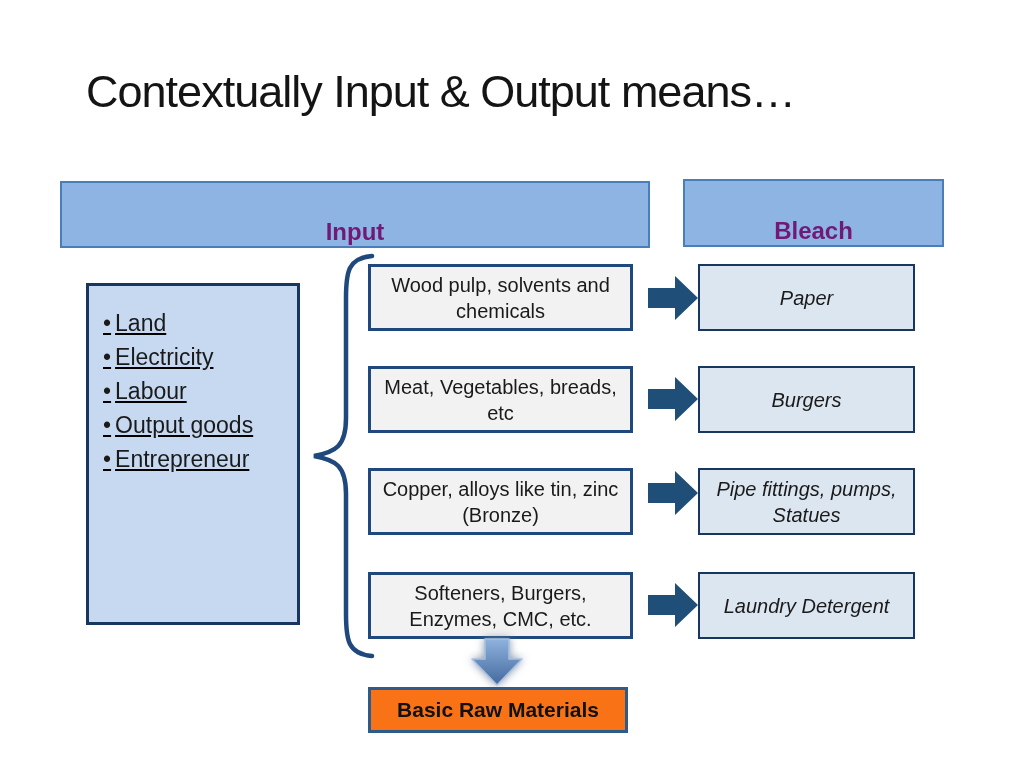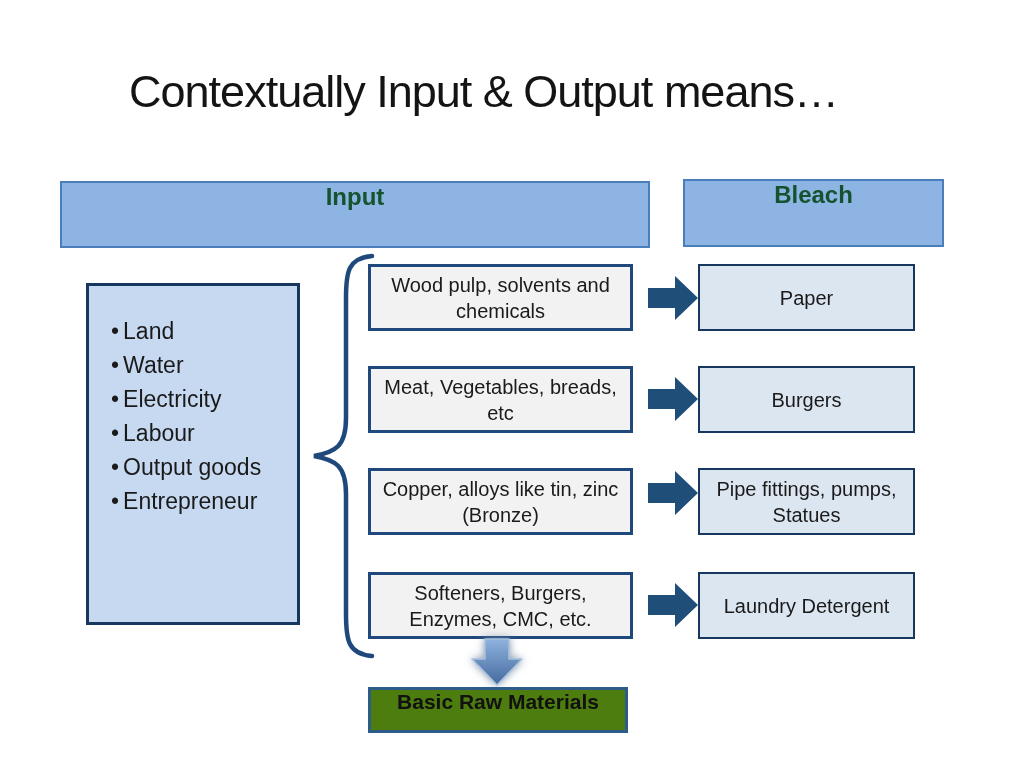--- a/index.html
+++ b/index.html
@@ -13,43 +13,42 @@
   .abs{position:absolute;}
 
   
   #title{
     top:66px;left:0;width:881px;
     text-align:center;
     font-size:45px;
     letter-spacing:-1px;
     color:#141414;
     font-weight:400;
-    padding-left:43px;
   }
 
   
   .col-header{
     background:#8EB4E3;
     border:2px solid #4A7EBB;
-    display:flex;align-items:flex-start;justify-content:center;
-    font-weight:bold;font-size:24px;color:#14532d;
+    display:flex;align-items:flex-end;justify-content:center;
+    font-weight:bold;font-size:24px;color:#701a75;
     box-sizing:border-box;
   }
   #input-header{left:60px;top:181px;width:590px;height:67px;}
   #output-header{left:683px;top:179px;width:261px;height:68px;}
 
   
   #factors-panel{
     left:86px;top:283px;width:214px;height:342px;
     background:#C6D9F1;
     border:3px solid #17375E;
     box-sizing:border-box;
     padding:16px 6px 0 10px;
   }
-  #factors-panel ul{margin:12px;padding:0;list-style:none;}
+  #factors-panel ul{margin:4px;padding:0;list-style:none;text-decoration:underline;}
   #factors-panel li{
     font-size:23px;line-height:34px;color:#1a1a1a;
     padding-left:16px;text-indent:-16px;
   }
   #factors-panel li::before{content:"\2022";margin-right:4px;}
 
   
   #brace{left:306px;top:250px;}
 
   
@@ -64,61 +63,61 @@
   }
   
   .out-box{
     left:698px;width:217px;height:67px;
     background:#DCE6F1;
     border:2.5px solid #17375E;
     box-sizing:border-box;
     display:flex;align-items:center;justify-content:center;
     text-align:center;font-size:20px;line-height:1.3;color:#1a1a1a;
     padding:10px 12px;
+    font-style:italic;
   }
   .row1{top:264px;} .row2{top:366px;} .row3{top:460px;margin-top:8px;} .row4{top:572px;}
 
   
   .right-arrow{left:648px;width:50px;height:50px;}
   .arr1{top:273px;} .arr2{top:374px;} .arr3{top:468px;} .arr4{top:580px;}
 
   
   #down-arrow{
     left:462px;top:637px;width:70px;height:52px;
     filter:drop-shadow(0 0 4px rgba(110,130,160,0.85));
   }
 
   
   #basic-box{
     left:368px;top:687px;width:260px;height:46px;
-    background:#4d7c0f;
+    background:#f97316;
     border:3px solid #2E5C8A;
     box-sizing:border-box;
-    display:flex;align-items:flex-start;justify-content:center;
+    display:flex;align-items:center;justify-content:center;
     font-weight:bold;font-size:21px;color:#111;
   }
 </style>
 </head>
 <body>
 
 <div id="slide">
 
   <div id="title" class="abs">Contextually Input &amp; Output means…</div>
 
   <div id="input-header" class="abs col-header">
     <span>Input</span>
   </div>
   <div id="output-header" class="abs col-header">
     <span>Bleach</span>
   </div>
 
   <div id="factors-panel" class="abs">
     <ul>
       <li>Land</li>
-      <li>Water</li>
       <li>Electricity</li>
       <li>Labour</li>
       <li>Output goods</li>
       <li>Entrepreneur</li>
     </ul>
   </div>
 
   <svg id="brace" class="abs" width="70" height="412" viewBox="0 0 70 412">
     <path d="M 66 6 C 42 8, 40 22, 40 48 L 40 168 C 40 196, 30 202, 8 206 C 30 210, 40 216, 40 244 L 40 364 C 40 390, 42 404, 66 406" fill="none" stroke="#1F497D" stroke-width="4.5" stroke-linecap="round"></path>
   </svg>

